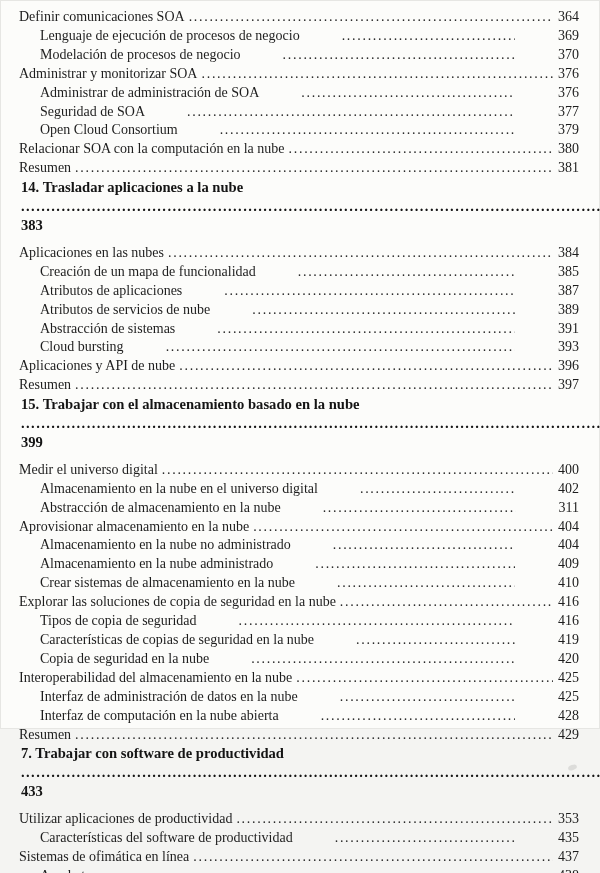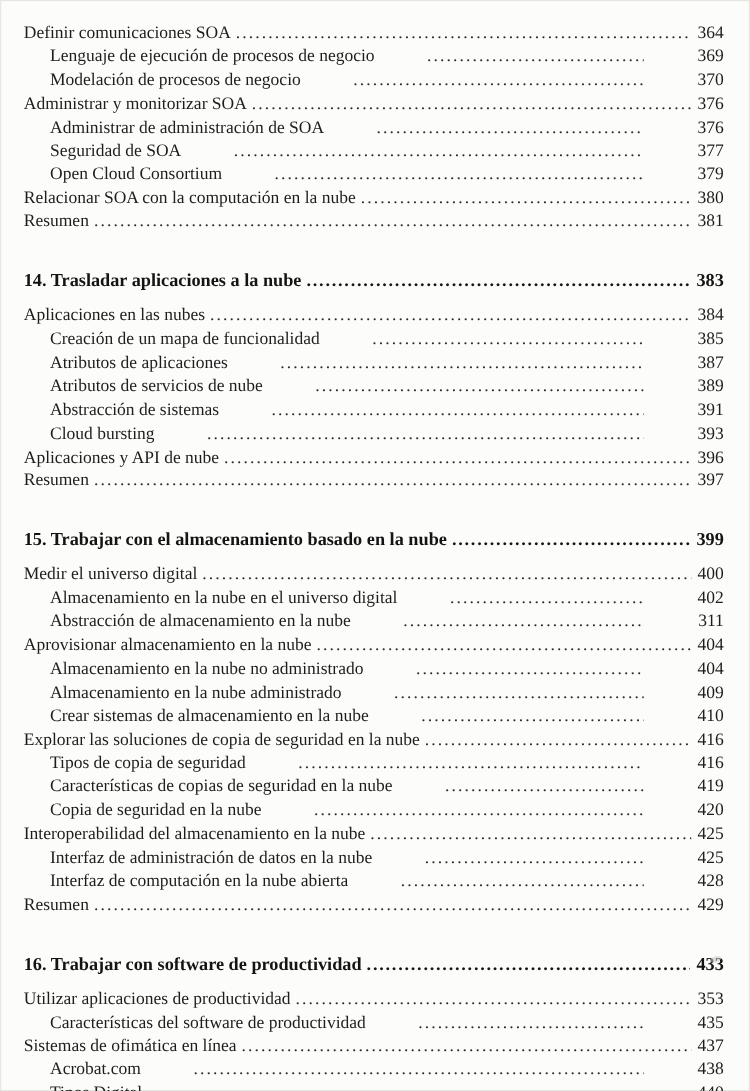--- a/index.html
+++ b/index.html
@@ -4,25 +4,25 @@
 <style>
   html, body { margin: 0; padding: 0; }
   body {
     width: 600px; height: 873px;
     background: #f4f4f2;
     font-family: "Liberation Serif", "DejaVu Serif", serif;
     overflow: hidden;
   }
   .page {
     position: relative;
-    width: 600px; height: 873px;
+    width: 600px; height: 729px;
     box-sizing: border-box;
     background: #fcfcfa;
     border: 1px solid #e6e6e3;
-    padding: 17px 20px 0 18px;
+    padding: 7px 20px 0 18px;
     color: #1d1d1d;
   }
   .row {
     display: flex;
     align-items: baseline;
     line-height: 18.9px;
     font-size: 14px;
     white-space: nowrap;
   }
   .row .t { flex: 0 0 auto; padding-right: 2px; }
@@ -36,23 +36,24 @@
   .row .leader::after {
     content: "........................................................................................................................................................................................................";
     letter-spacing: 1.7px;
     color: #2a2a2a;
   }
   .row .p { flex: 0 0 auto; }
   .l2 { padding-left: 21px; gap: 38px; }
   .chapter {
     font-weight: bold;
     font-size: 14.6px;
-    margin-top: 28px;
+    margin-top: 0;
     margin-bottom: 9px;
     color: #141414;
+    flex-direction: column;
   }
   .chapter .leader::after { color: #141414; letter-spacing: 1.4px; }
   .smudge {
     position: absolute;
     right: 22px; top: 764px;
     width: 9px; height: 5px;
     background: #c9c9c6;
     border-radius: 50%;
     opacity: 0.55;
     transform: rotate(-18deg);
@@ -232,21 +233,21 @@
       <span class="leader"></span>
       <span class="p">428</span>
     </div>
   <div class="row l1">
       <span class="t">Resumen</span>
       <span class="leader"></span>
       <span class="p">429</span>
     </div>
 
   <div class="row chapter">
-      <span class="t">16. Trabajar con software de productividad</span>
+      <span class="t">7. Trabajar con software de productividad</span>
       <span class="leader"></span>
       <span class="p">433</span>
     </div>
 
   <div class="row l1">
       <span class="t">Utilizar aplicaciones de productividad</span>
       <span class="leader"></span>
       <span class="p">353</span>
     </div>
   <div class="row l2">

